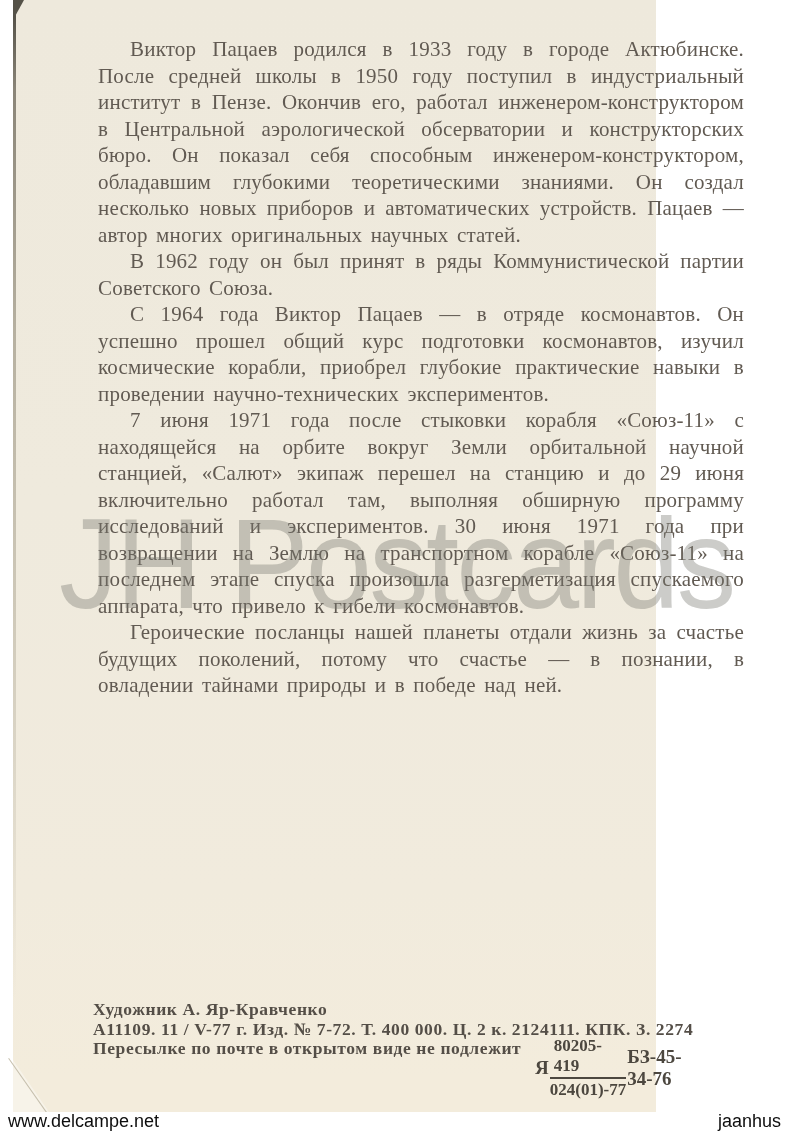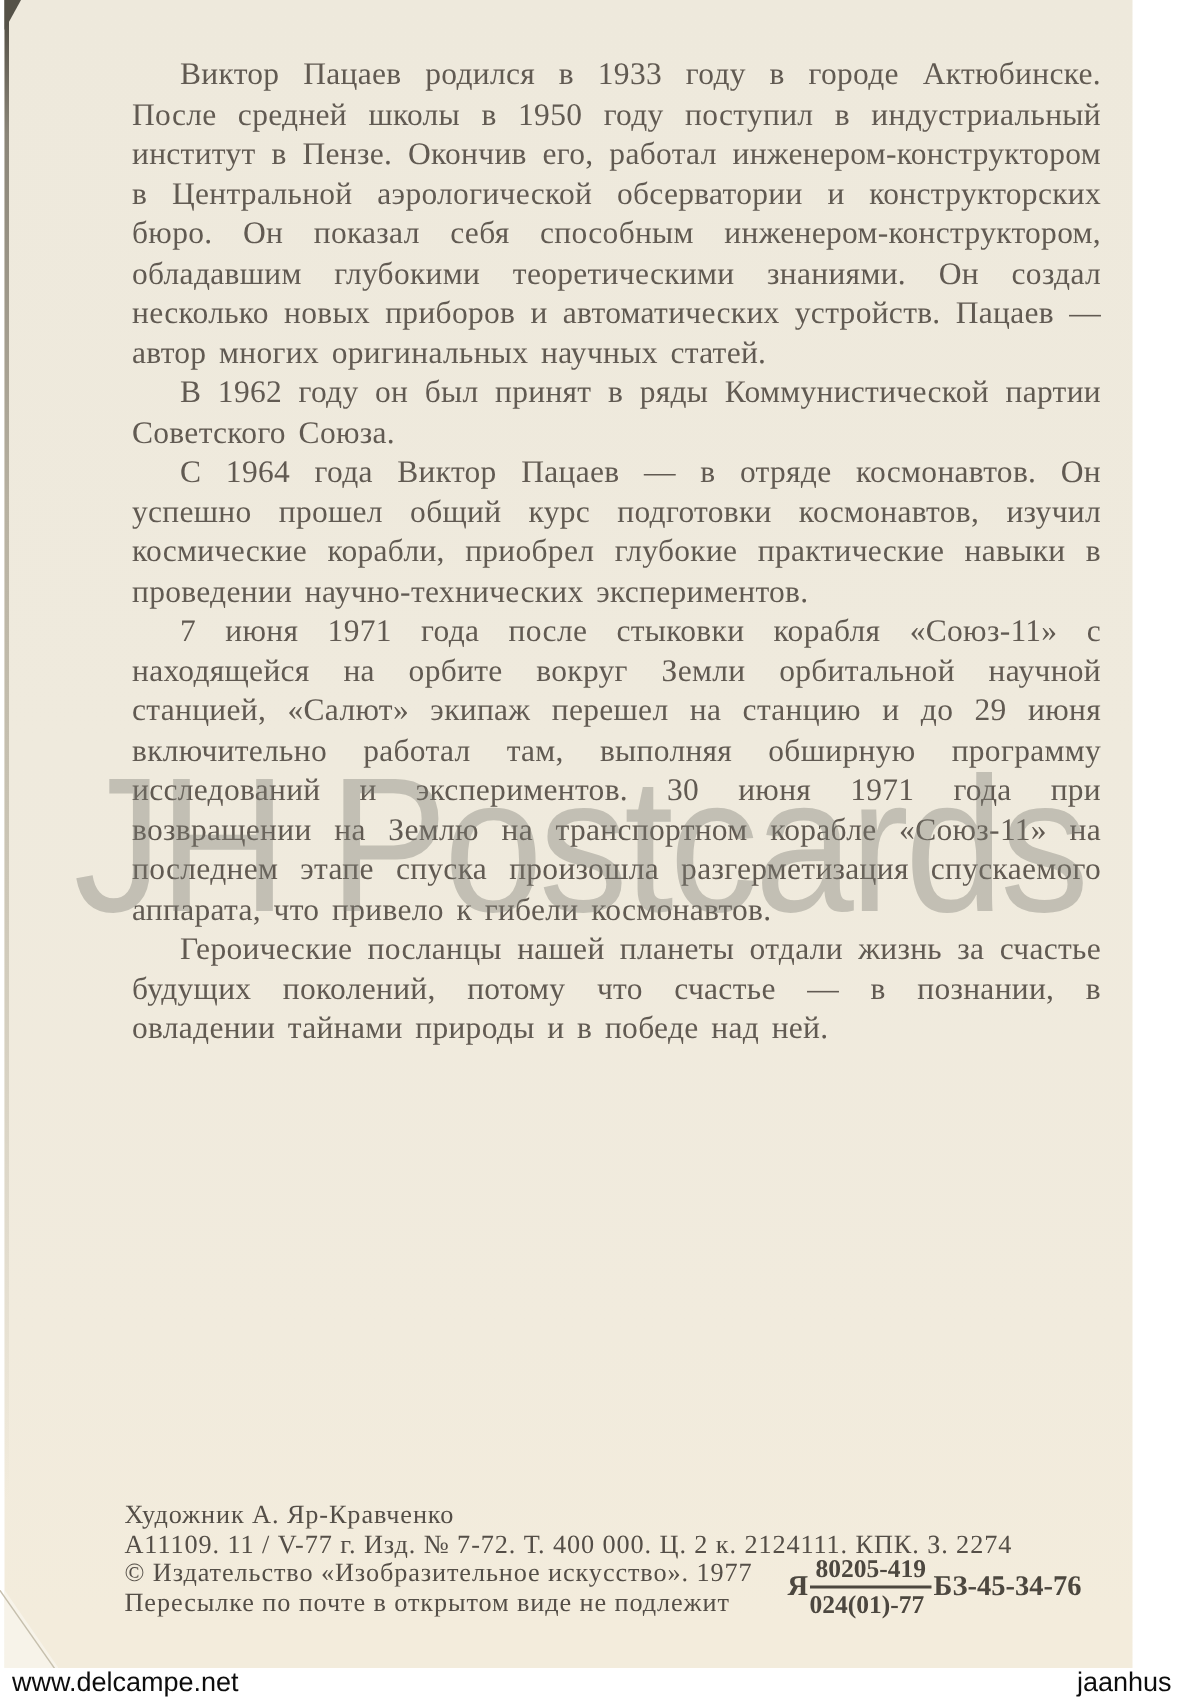--- a/index.html
+++ b/index.html
@@ -11,22 +11,22 @@
     overflow: hidden;
   }
   .scan {
     position: absolute; inset: 0;
     width: 791px; height: 1133px;
     background: #ffffff;
   }
   
   .card {
     position: absolute;
-    left: 3px; top: 0;
-    width: 752px; height: 1112px;
+    left: 13px; top: 0;
+    width: 643px; height: 1112px;
     background: linear-gradient(180deg, #eee9dc 0%, #efeadd 45%, #f1ebdd 80%, #f3ecdc 97%);
     border-bottom: 1px solid #ddd6c5;
   }
   
   .edge-left {
     position: absolute; left: 0; top: 0;
     width: 3px; height: 1112px;
     background: linear-gradient(180deg, #4a473e 0%, #8a8578 8%, #b7b1a1 30%, #cfc9b9 55%, rgba(207,201,185,0) 90%);
   }
   .corner-tl {
@@ -81,20 +81,21 @@
   
   .imprint {
     position: absolute;
     left: 80px; top: 1000px;
     width: 660px;
     color: #544e47;
     font-size: 17.5px;
     line-height: 19.5px;
     letter-spacing: 0.6px;
     white-space: nowrap;
+    font-weight: bold;
   }
   .index-block {
     position: absolute;
     left: 522px; top: 1036px;
     display: flex;
     align-items: center;
     color: #4c473f;
     font-weight: bold;
     font-size: 19px;
   }
@@ -143,21 +144,20 @@
       <p>С 1964 года Виктор Пацаев — в отряде космонавтов. Он успешно прошел общий курс подготовки космонавтов, изучил космические корабли, приобрел глубокие практические навыки в проведении научно-технических экспериментов.</p>
       <p>7 июня 1971 года после стыковки корабля «Союз-11» с находящейся на орбите вокруг Земли орбитальной научной станцией, «Салют» экипаж перешел на станцию и до 29 июня включительно работал там, выполняя обширную программу исследований и экспериментов. 30 июня 1971 года при возвращении на Землю на транспортном корабле «Союз-11» на последнем этапе спуска произошла разгерметизация спускаемого аппарата, что привело к гибели космонавтов.</p>
       <p>Героические посланцы нашей планеты отдали жизнь за счастье будущих поколений, потому что счастье — в познании, в овладении тайнами природы и в победе над ней.</p>
     </div>
 
     <div class="watermark">JH Postcards</div>
 
     <div class="imprint">
       <div>Художник А. Яр-Кравченко</div>
       <div>А11109. 11 / V-77 г. Изд. № 7-72. Т. 400 000. Ц. 2 к. 2124111. КПК. З. 2274</div>
-      <div>© Издательство «Изобразительное искусство». 1977</div>
       <div>Пересылке по почте в открытом виде не подлежит</div>
     </div>
 
     <div class="index-block">
       <span class="idx-prefix">Я</span>
       <span class="fraction">
         <span class="num">80205-419</span>
         <span class="den">024(01)-77</span>
       </span>
       <span class="idx-suffix">БЗ-45-34-76</span>

